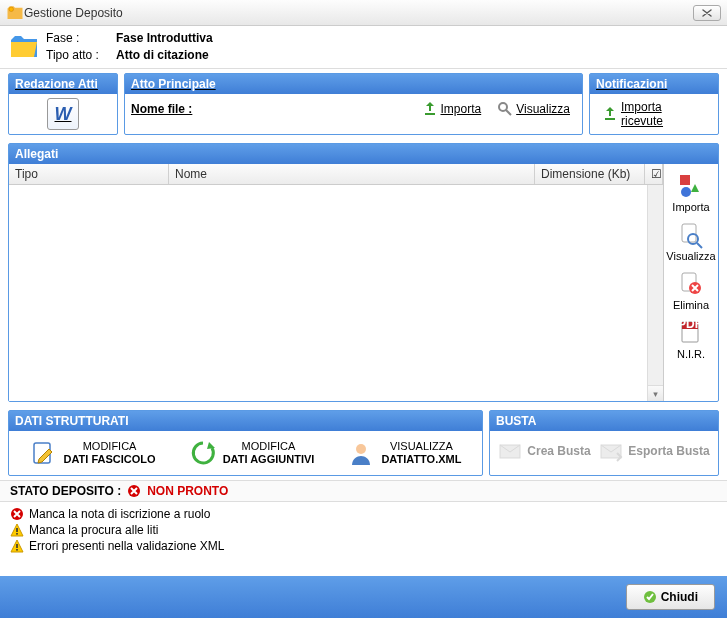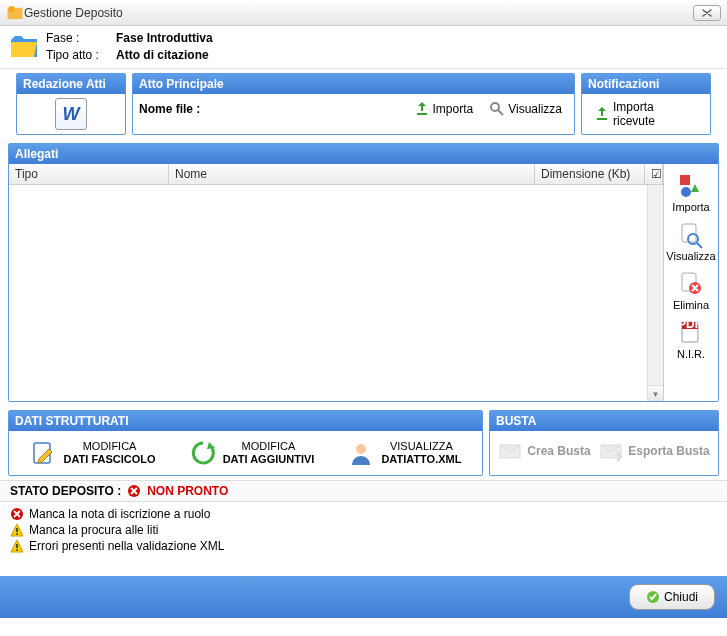--- a/index.html
+++ b/index.html
@@ -8,21 +8,21 @@
 .titlebar { height: 26px; background: linear-gradient(#fdfdfd, #e8e8e8); border-bottom: 1px solid #ccc; display: flex; align-items: center; padding: 0 6px; }
 .titlebar .title { flex: 1; color: #333; font-size: 12px; }
 .titlebar .close-btn { width: 28px; height: 16px; border: 1px solid #aaa; border-radius: 3px; background: linear-gradient(#fff,#e5e5e5); display: flex; align-items: center; justify-content: center; font-size: 10px; color: #555; cursor: pointer; }
 
 .header { display: flex; padding: 4px 8px 6px 8px; border-bottom: 1px solid #ddd; background: #fff; }
 .header .logo { width: 32px; height: 32px; margin-right: 6px; }
 .header .info { display: grid; grid-template-columns: 70px auto; row-gap: 2px; align-items: center; }
 .header .label { font-weight: normal; color: #000; }
 .header .value { font-weight: bold; color: #000; }
 
-.row { display: flex; gap: 6px; padding: 4px 16px; }
+.row { display: flex; gap: 6px; padding: 4px 8px; text-decoration: underline; }
 
 .panel { border: 1px solid #5a9ae4; border-radius: 2px; background: #fff; display: flex; flex-direction: column; }
 .panel-header { background: linear-gradient(#5f9ee8, #3f7ed6); color: #fff; font-weight: bold; padding: 3px 6px; font-size: 12px; }
 .panel-body { padding: 4px 6px; display: flex; align-items: center; gap: 4px; min-height: 30px; }
 
 .word-icon { width: 32px; height: 32px; border: 1px solid #999; border-radius: 3px; background: linear-gradient(#fff,#eef3fb); display: flex; align-items: center; justify-content: center; font-weight: bold; color: #2a5db0; font-size: 18px; font-style: italic; }
 
 .btn-inline { display: inline-flex; align-items: center; gap: 3px; padding: 2px 6px; border-radius: 3px; cursor: pointer; }
 
 .allegati-panel { margin: 4px 8px; border: 1px solid #5a9ae4; border-radius: 2px; }
@@ -61,21 +61,21 @@
 
 .status-bar { padding: 3px 10px; font-size: 12px; display: flex; align-items: center; gap: 6px; font-weight: bold; border-top: 1px solid #ddd; border-bottom: 1px solid #ddd; background: #fafafa; }
 .status-bar .label { color: #000; }
 .status-bar .value { color: #d40000; font-weight: bold; }
 
 .messages { padding: 4px 10px 4px 10px; height: 74px; overflow: auto; }
 .msg { display: flex; align-items: center; gap: 5px; padding: 1px 0; font-size: 12px; color: #000; }
 .msg .mico { width: 14px; height: 14px; flex-shrink: 0; }
 
 .footer { background: linear-gradient(#5f9ee8,#3f7ed6); padding: 8px 12px; display: flex; justify-content: flex-end; }
-.chiudi-btn { background: linear-gradient(#fefefe,#e6e6e6); border: 1px solid #9a9a9a; border-radius: 9px; padding: 5px 16px; display: flex; align-items: center; gap: 4px; cursor: pointer; font-weight: normal; font-size: 12px; }
+.chiudi-btn { background: linear-gradient(#fefefe,#e6e6e6); border: 1px solid #9a9a9a; border-radius: 3px; padding: 5px 16px; display: flex; align-items: center; gap: 4px; cursor: pointer; font-weight: bold; font-size: 12px; }
 
 .ico-cog-folder svg, .ico svg, .mico svg { display:block; }
 </style>
 </head>
 <body>
 
 <div class="titlebar">
   <span class="ico-cog-folder">
     <svg width="18" height="18" viewBox="0 0 24 24">
         <path fill="#f5b947" d="M2 6l3-3h5l2 2h10v15H2z"></path>

